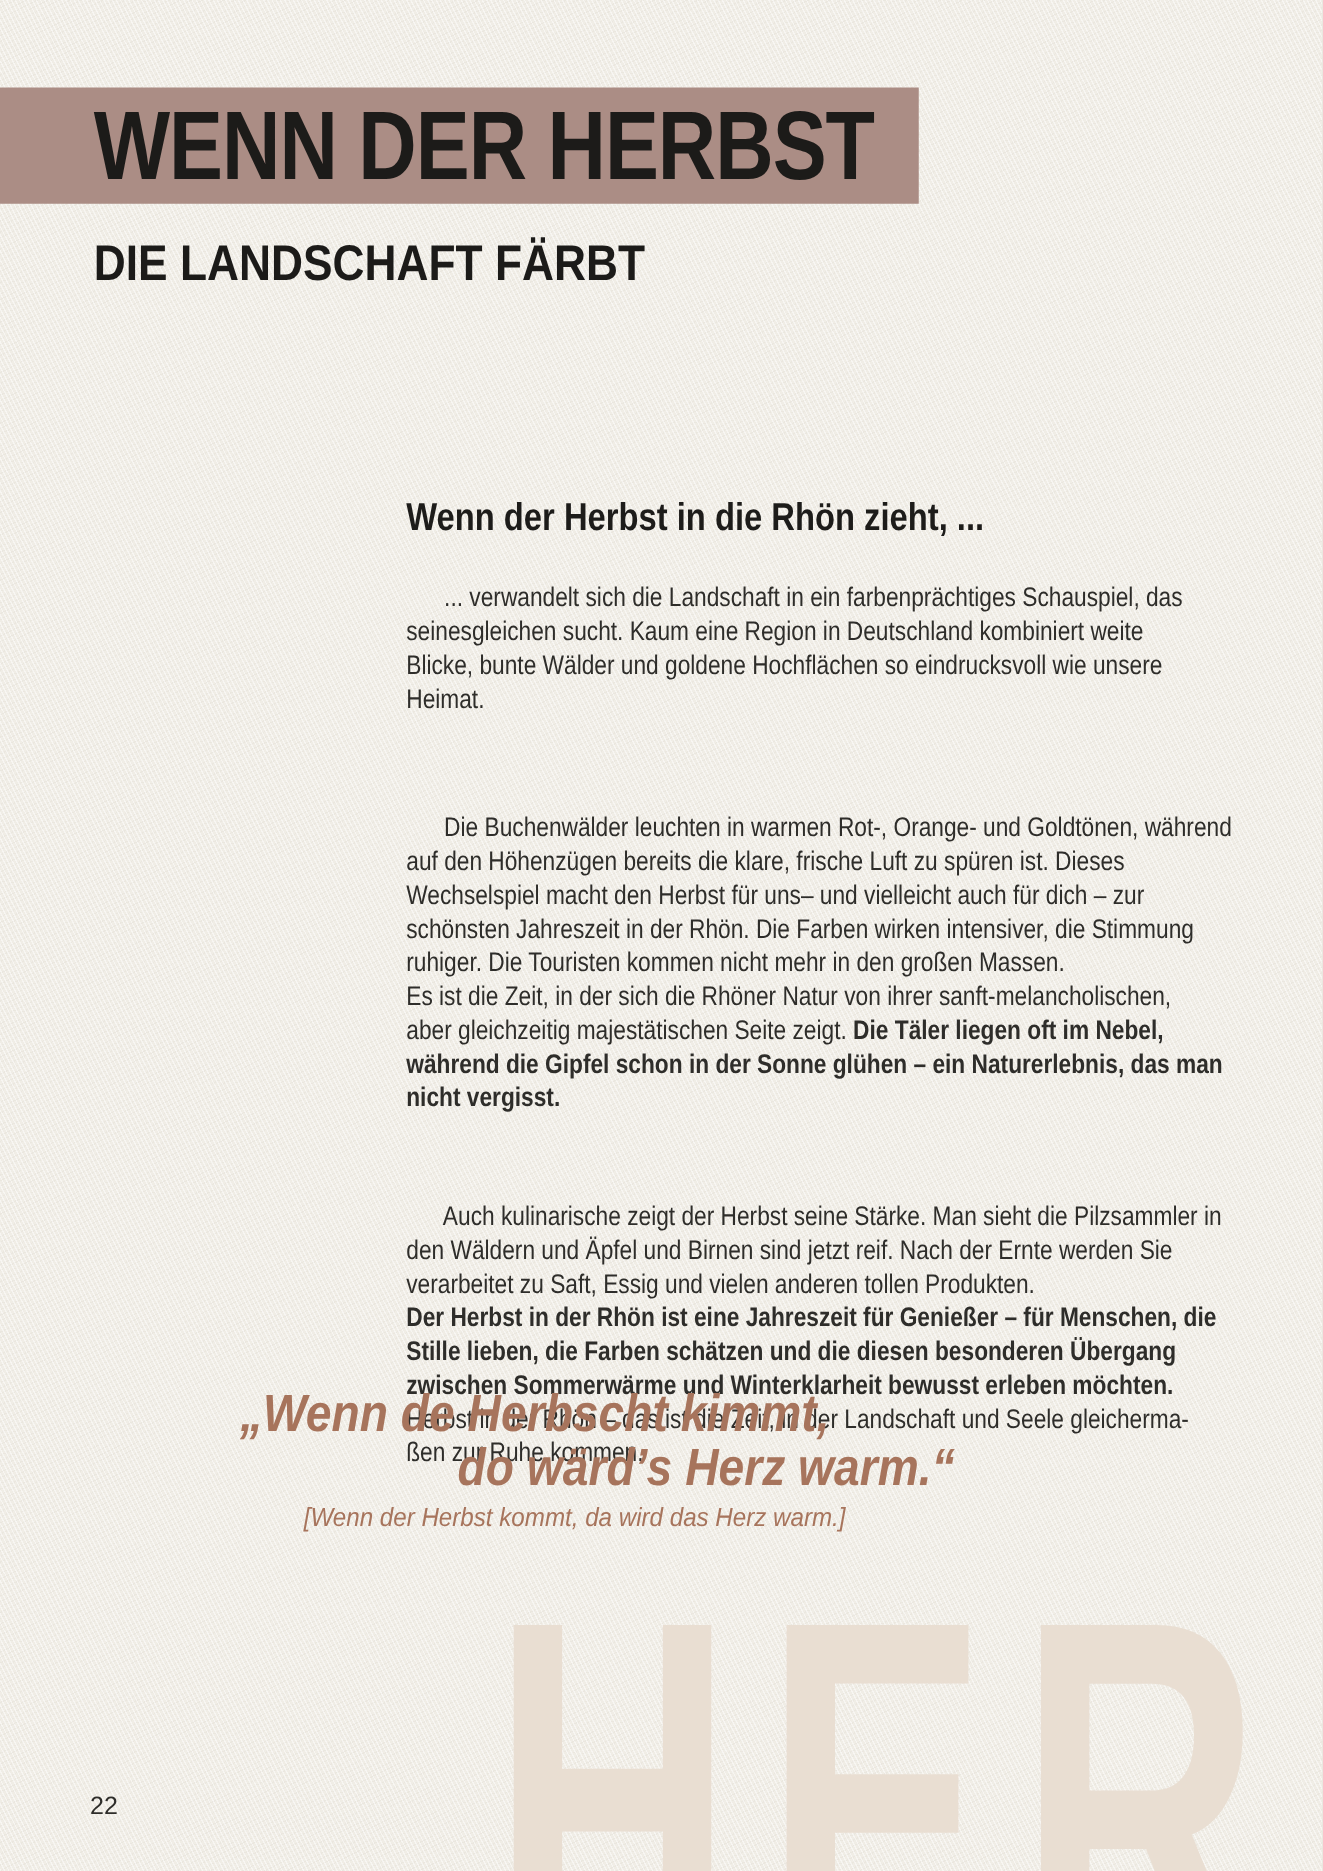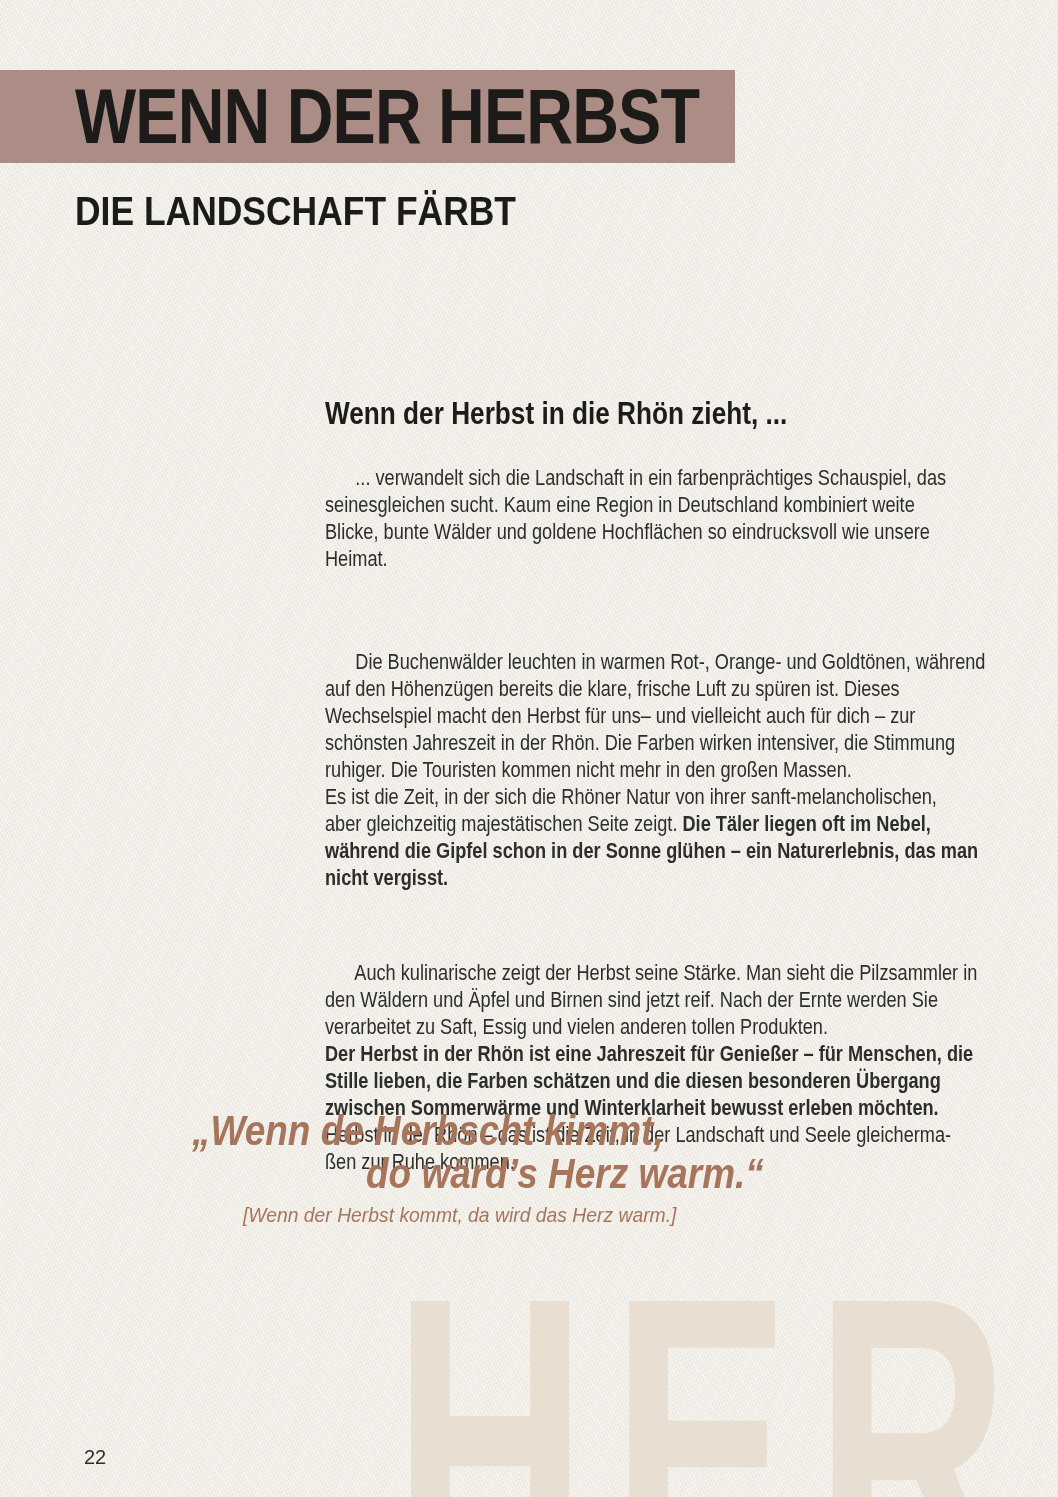--- a/index.html
+++ b/index.html
@@ -122,21 +122,21 @@
     color: #e9ded2;
     white-space: pre;
     transform: scaleX(.64);
     transform-origin: 0 50%;
     user-select: none;
   }
 
   .page-number {
     position: absolute;
     left: 72px; top: 1434px;
-    margin: 12px;
+    margin: 0;
     font-size: 20px;
     line-height: 22px;
     color: #2e2d2a;
   }
 </style>
 </head>
 <body>
 
 <div class="page">
 

